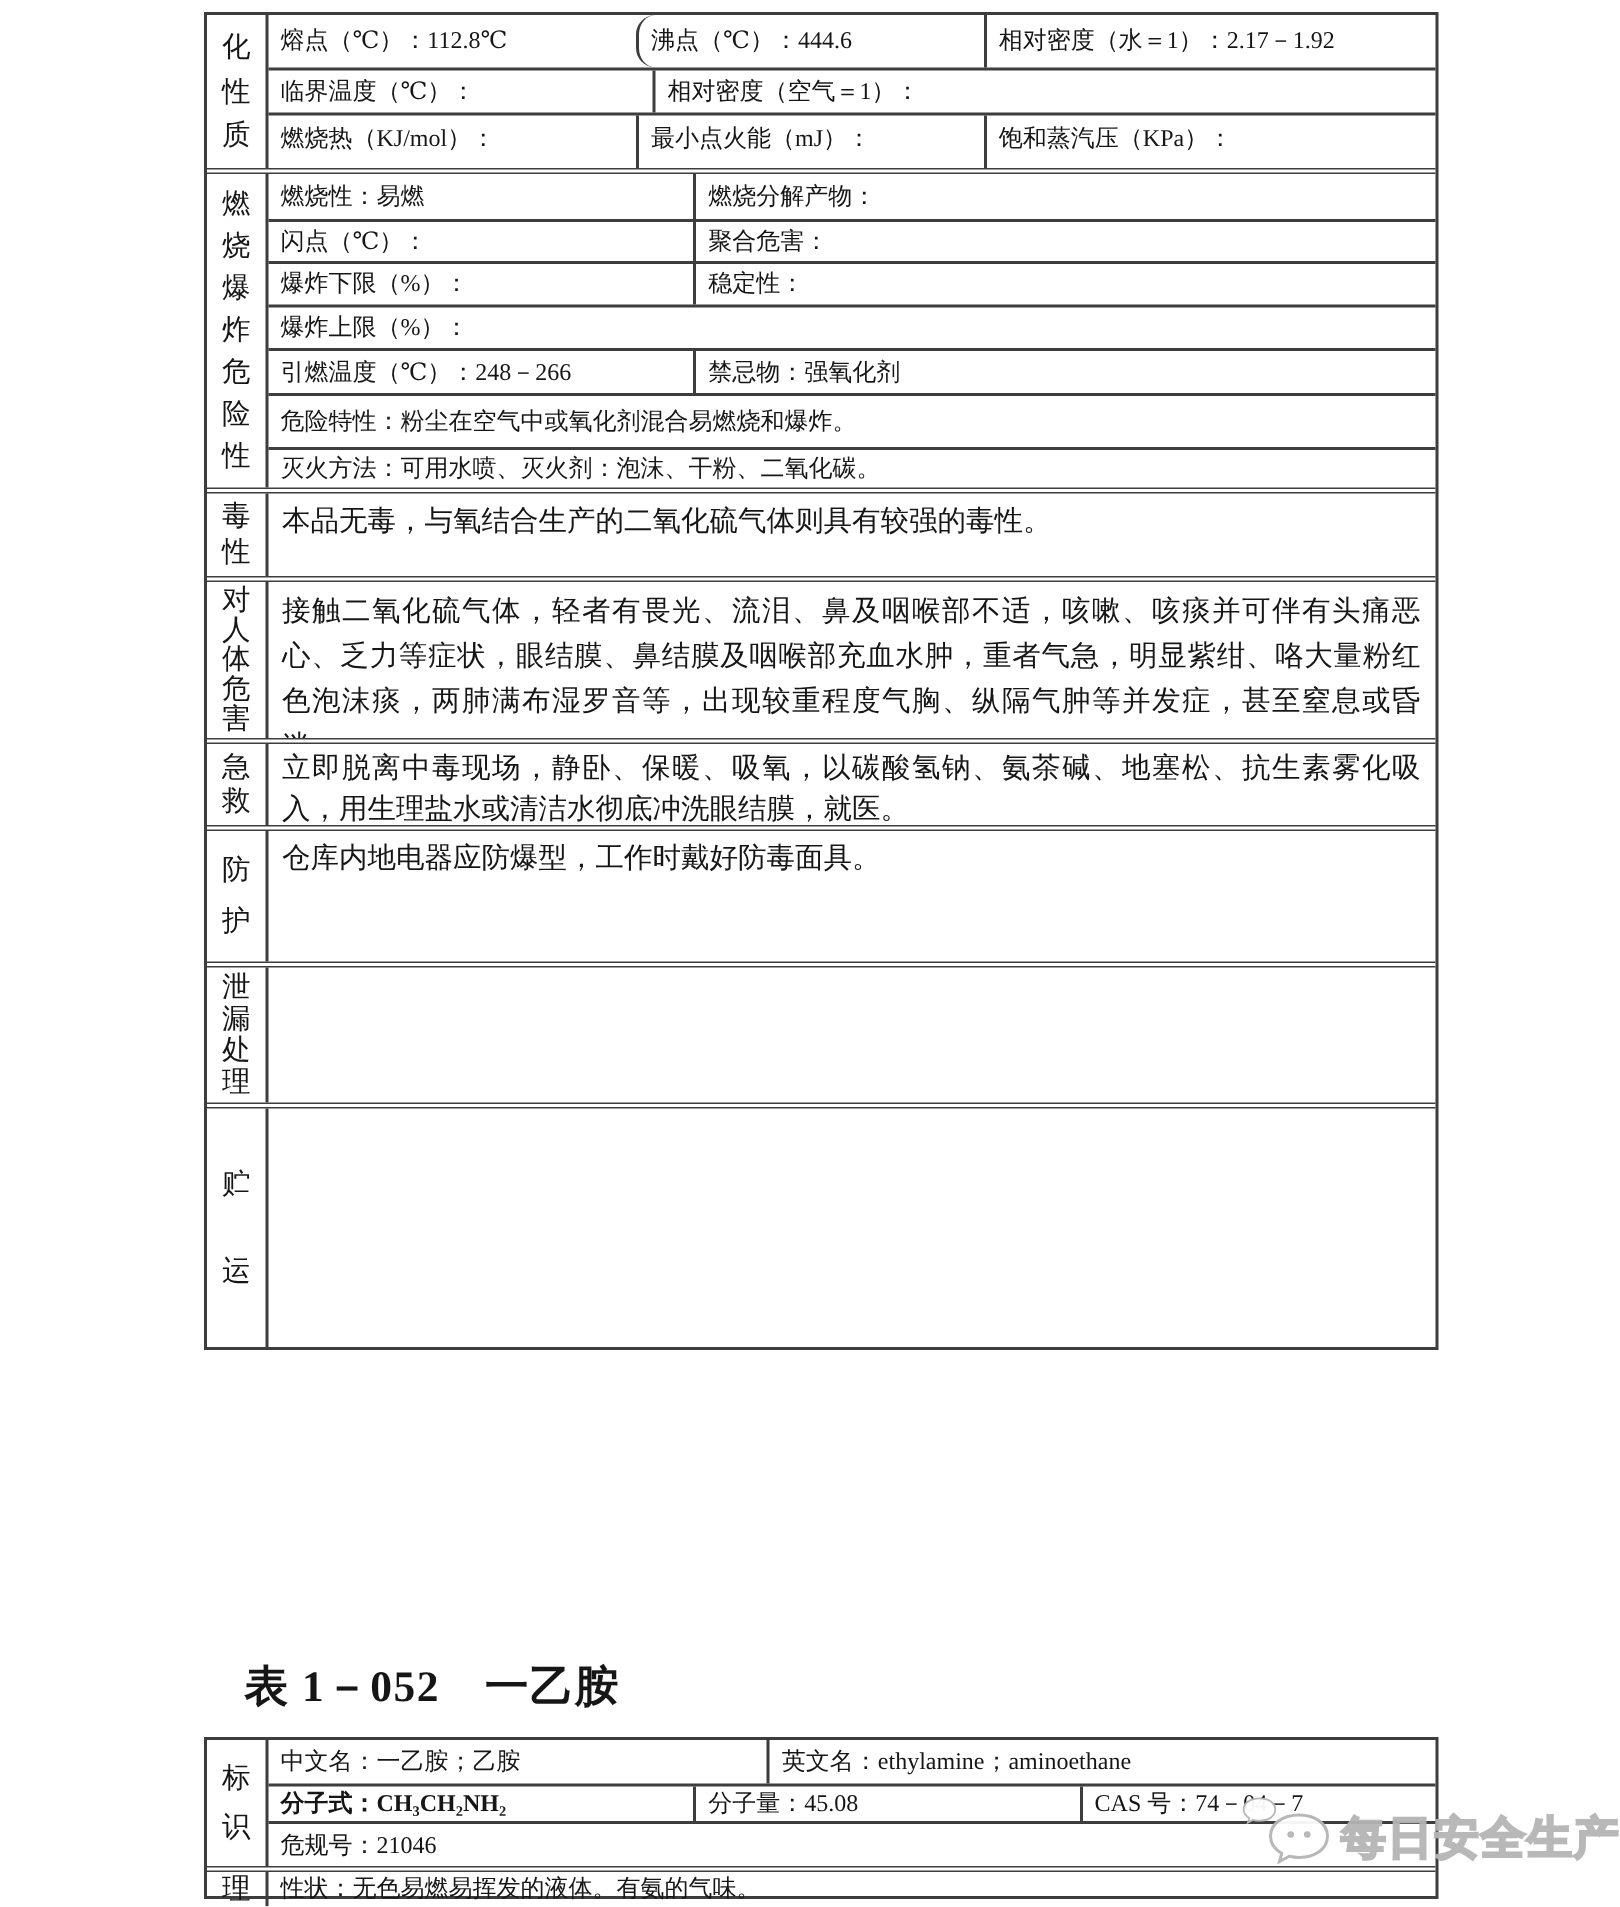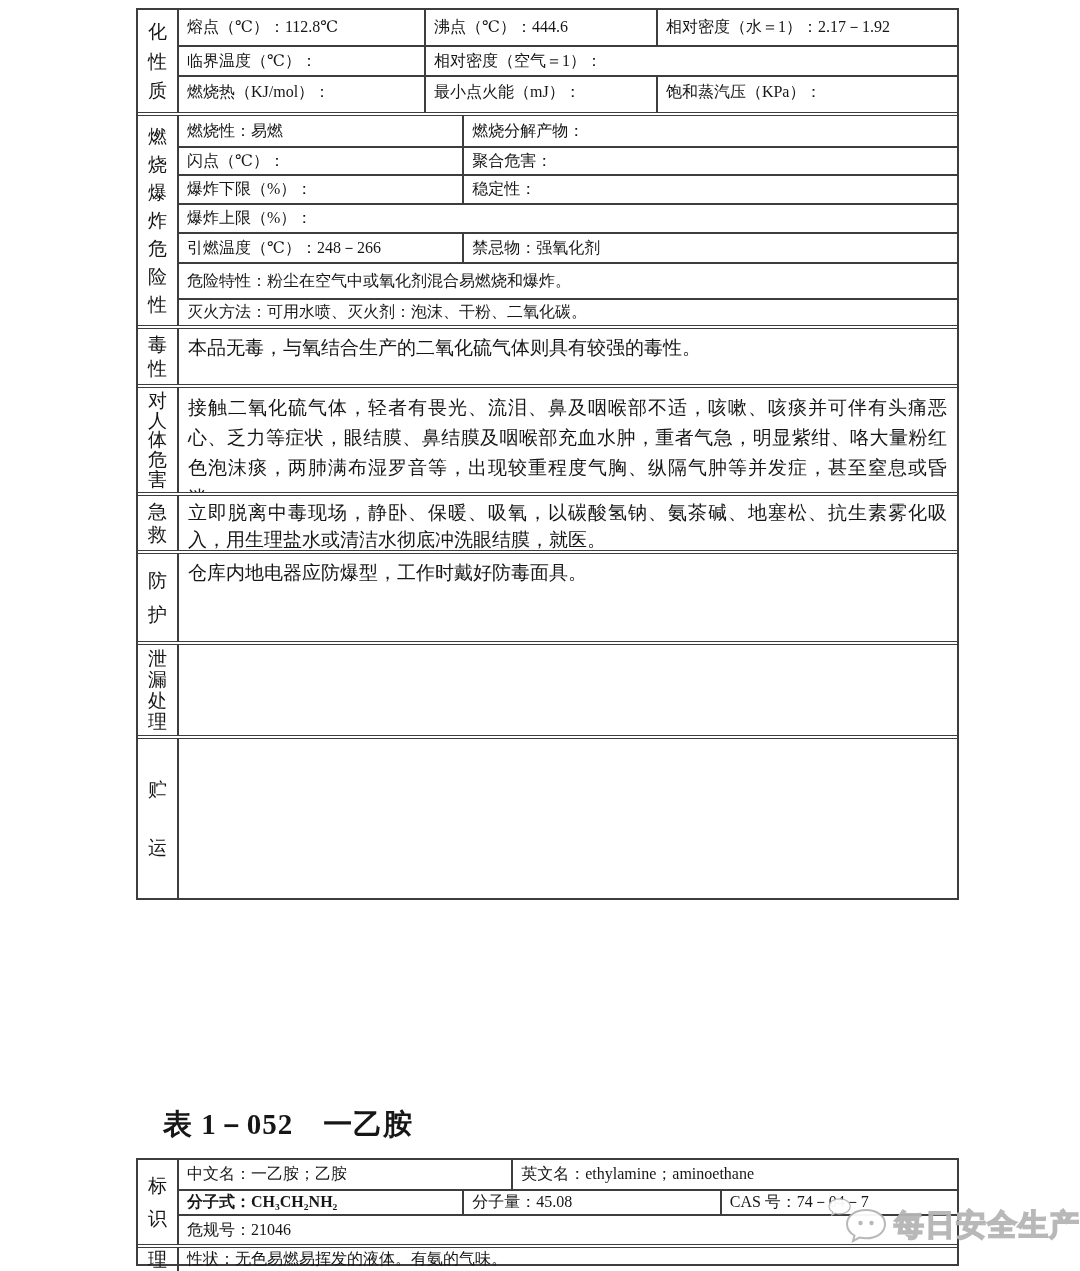--- a/index.html
+++ b/index.html
@@ -92,24 +92,24 @@
 
     <div class="sec" style="height:102px;">
       <div class="lab vlabel">
           <span>化</span>
           <span>性</span>
           <span>质</span>
         </div>
       <div class="body">
         <div class="row" style="height:35px;">
           <div class="cell" style="width:31.5%;">熔点（℃）：112.8℃</div>
-          <div class="cell" style="width:29.8%;">沸点（℃）：444.6</div>
+          <div class="cell" style="width:29.8%;border-radius:13px;">沸点（℃）：444.6</div>
           <div class="cell" style="width:38.7%;">相对密度（水＝1）：2.17－1.92</div>
         </div>
-        <div class="row" style="height:30px;">
+        <div class="row" style="height:30px;gap:11px;">
           <div class="cell" style="width:31.5%;">临界温度（℃）：</div>
           <div class="cell" style="width:38.7%;">相对密度（空气＝1）：</div>
         </div>
         <div class="row" style="flex:1;">
           <div class="cell" style="width:31.5%;align-items:flex-start;padding-top:5px;">燃烧热（KJ/mol）：</div>
           <div class="cell" style="width:29.8%;align-items:flex-start;padding-top:5px;">最小点火能（mJ）：</div>
           <div class="cell" style="width:38.7%;align-items:flex-start;padding-top:5px;">饱和蒸汽压（KPa）：</div>
         </div>
       </div>
     </div>

